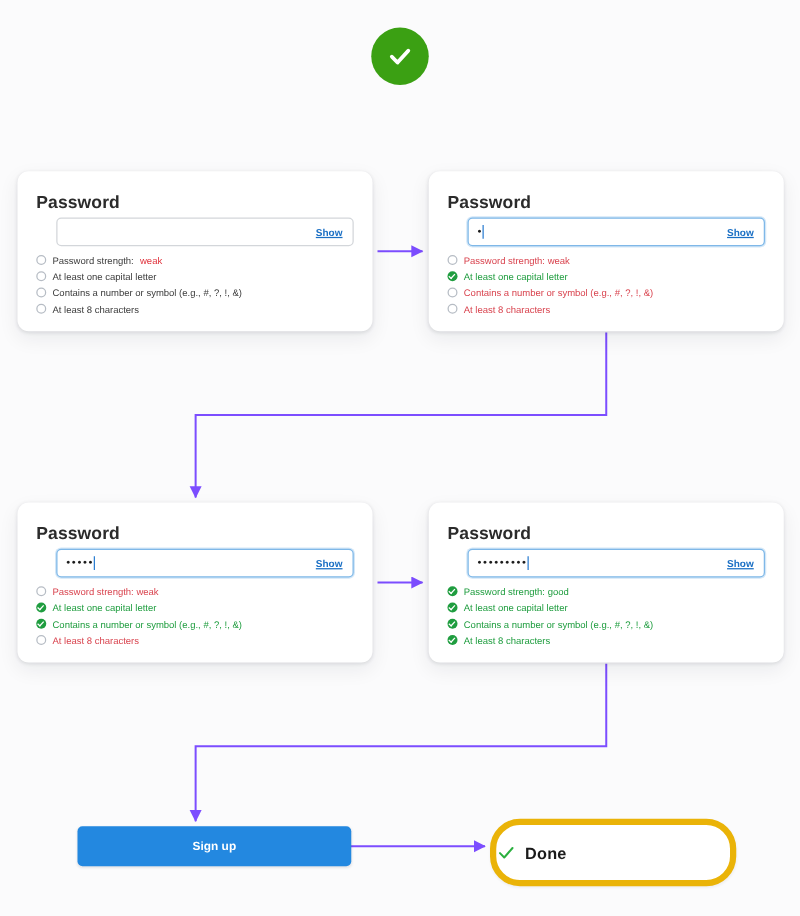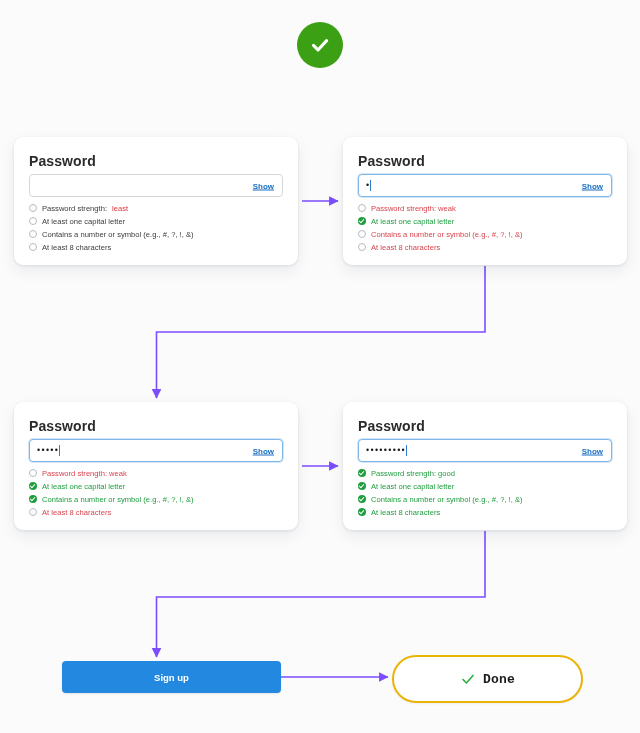--- a/index.html
+++ b/index.html
@@ -61,20 +61,21 @@
   .pw-input {
     position: relative;
     height: 23px;
     border-radius: 4px;
     border: 1px solid #d3d6da;
     background: #fff;
     display: flex;
     align-items: center;
     padding: 0 8px 0 7px;
     box-sizing: border-box;
+    margin-left: 16px;
   }
   .pw-input.focused {
     border-color: #7fb8e8;
     box-shadow: 0 0 0 1px rgba(127,184,232,0.35);
   }
 
   .pw-dots {
     font-size: 9px;
     line-height: 1;
     letter-spacing: 1.3px;
@@ -178,28 +179,26 @@
     box-shadow: 0 1px 2px rgba(16,24,40,0.10);
   }
 
   .done-pill {
     position: absolute;
     left: 392px;
     top: 655px;
     width: 187px;
     height: 44px;
     background: #ffffff;
-    border: 2px solid #eab308;
+    border: 5px solid #eab308;
     border-radius: 24px;
     display: flex;
     align-items: center;
-    justify-content: center;
     gap: 7px;
     box-shadow: 0 1px 2px rgba(16,24,40,0.05);
-    font-family: Liberation Mono, monospace;
   }
   .done-pill .done-label {
     font-size: 13px;
     font-weight: bold;
     color: #1b1b1b;
     letter-spacing: 0.2px;
   }
 </style>
 </head>
 <body>
@@ -234,21 +233,21 @@
     <div class="field-label">Password</div>
     <div class="pw-input">
       <span class="pw-dots"></span>
 
       <span class="show-link">Show</span>
     </div>
     <div class="req-list">
       <div class="req-row">
         <span class="req-icon empty"></span>
         <span class="txt-neutral">Password strength: </span>
-          <span class="strength-weak">least</span>
+          <span class="strength-weak">weak</span>
       </div>
       <div class="req-row">
         <span class="req-icon empty"></span>
         <span class="txt-neutral">At least one capital letter</span>
       </div>
       <div class="req-row">
         <span class="req-icon empty"></span>
         <span class="txt-neutral">Contains a number or symbol (e.g., #, ?, !, &amp;)</span>
       </div>
       <div class="req-row">

